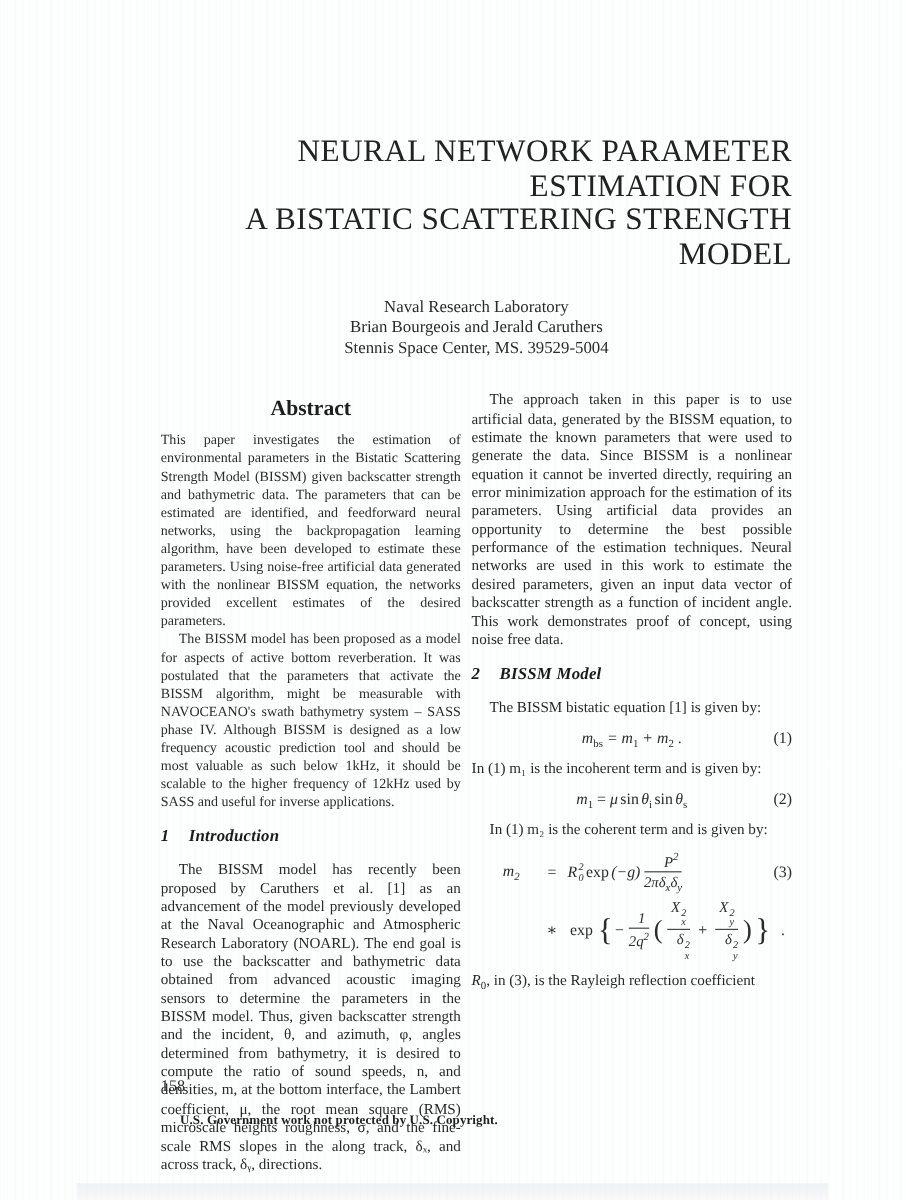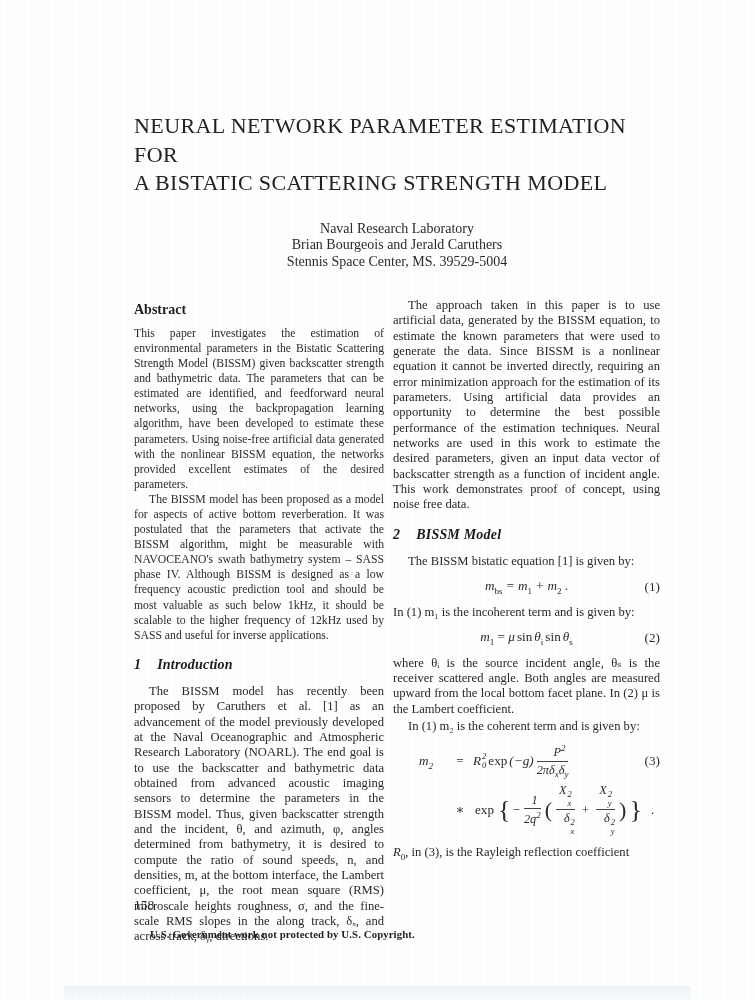--- a/index.html
+++ b/index.html
@@ -18,22 +18,22 @@
       repeating-linear-gradient(90deg, rgba(190,205,210,0.05) 0 1px, rgba(255,255,255,0) 1px 6px),
       #fdfefe;
   }
   .content {
     position: absolute;
     left: 134px;
     top: 112px;
     width: 526px;
   }
   .title {
-    text-align: left;
-    font-size: 22px;
+    text-align: right;
+    font-size: 26px;
     line-height: 28.5px;
     letter-spacing: 0.4px;
     color: #222;
   }
   .authors {
     margin-top: 23px;
     text-align: center;
     font-size: 14px;
     line-height: 16.8px;
     color: #2a2a2a;
@@ -41,22 +41,23 @@
   .columns {
     margin-top: 27px;
     display: flex;
     gap: 9px;
     align-items: flex-start;
   }
   .colL { width: 250px; }
   .colR { width: 267px; }
   p { margin: 0; }
   .absHead {
+    text-align: center;
     font-weight: bold;
-    font-size: 14px;
+    font-size: 18px;
     margin: 4px 0 8px 0;
     color: #1e1e1e;
   }
   .abs {
     font-size: 11.7px;
     line-height: 15.1px;
     text-align: justify;
     color: #2b2b2b;
   }
   .ind { text-indent: 15px; }
@@ -201,21 +202,20 @@
           <span class="eqnum">(1)</span>
         </div>
 
         <p class="bodyp tight">In (1) m₁ is the incoherent term and is given by:</p>
 
         <div class="displayeq center">
           <span class="mi">m</span><sub>1</sub><span> = </span><span class="mi">μ</span><span class="rm">sin</span><span class="mi">θ</span><sub>i</sub><span class="rm">sin</span><span class="mi">θ</span><sub>s</sub>
           <span class="eqnum">(2)</span>
         </div>
 
-        <p class="bodyp tight">where θᵢ is the source incident angle, θₛ is the receiver scattered angle. Both angles are measured upward from the local bottom facet plane. In (2) μ is the Lambert coefficient.</p>
         <p class="bodyp ind tight">In (1) m₂ is the coherent term and is given by:</p>
 
         <div class="displayeq">
           <div class="meq">
             <span class="mlhs"><span class="mi">m</span><sub>2</sub></span>
             <span class="mop">=</span>
             <span class="mbody">
               <span class="mi">R</span>
                 <span class="stack">
                   <sup>2</sup>

